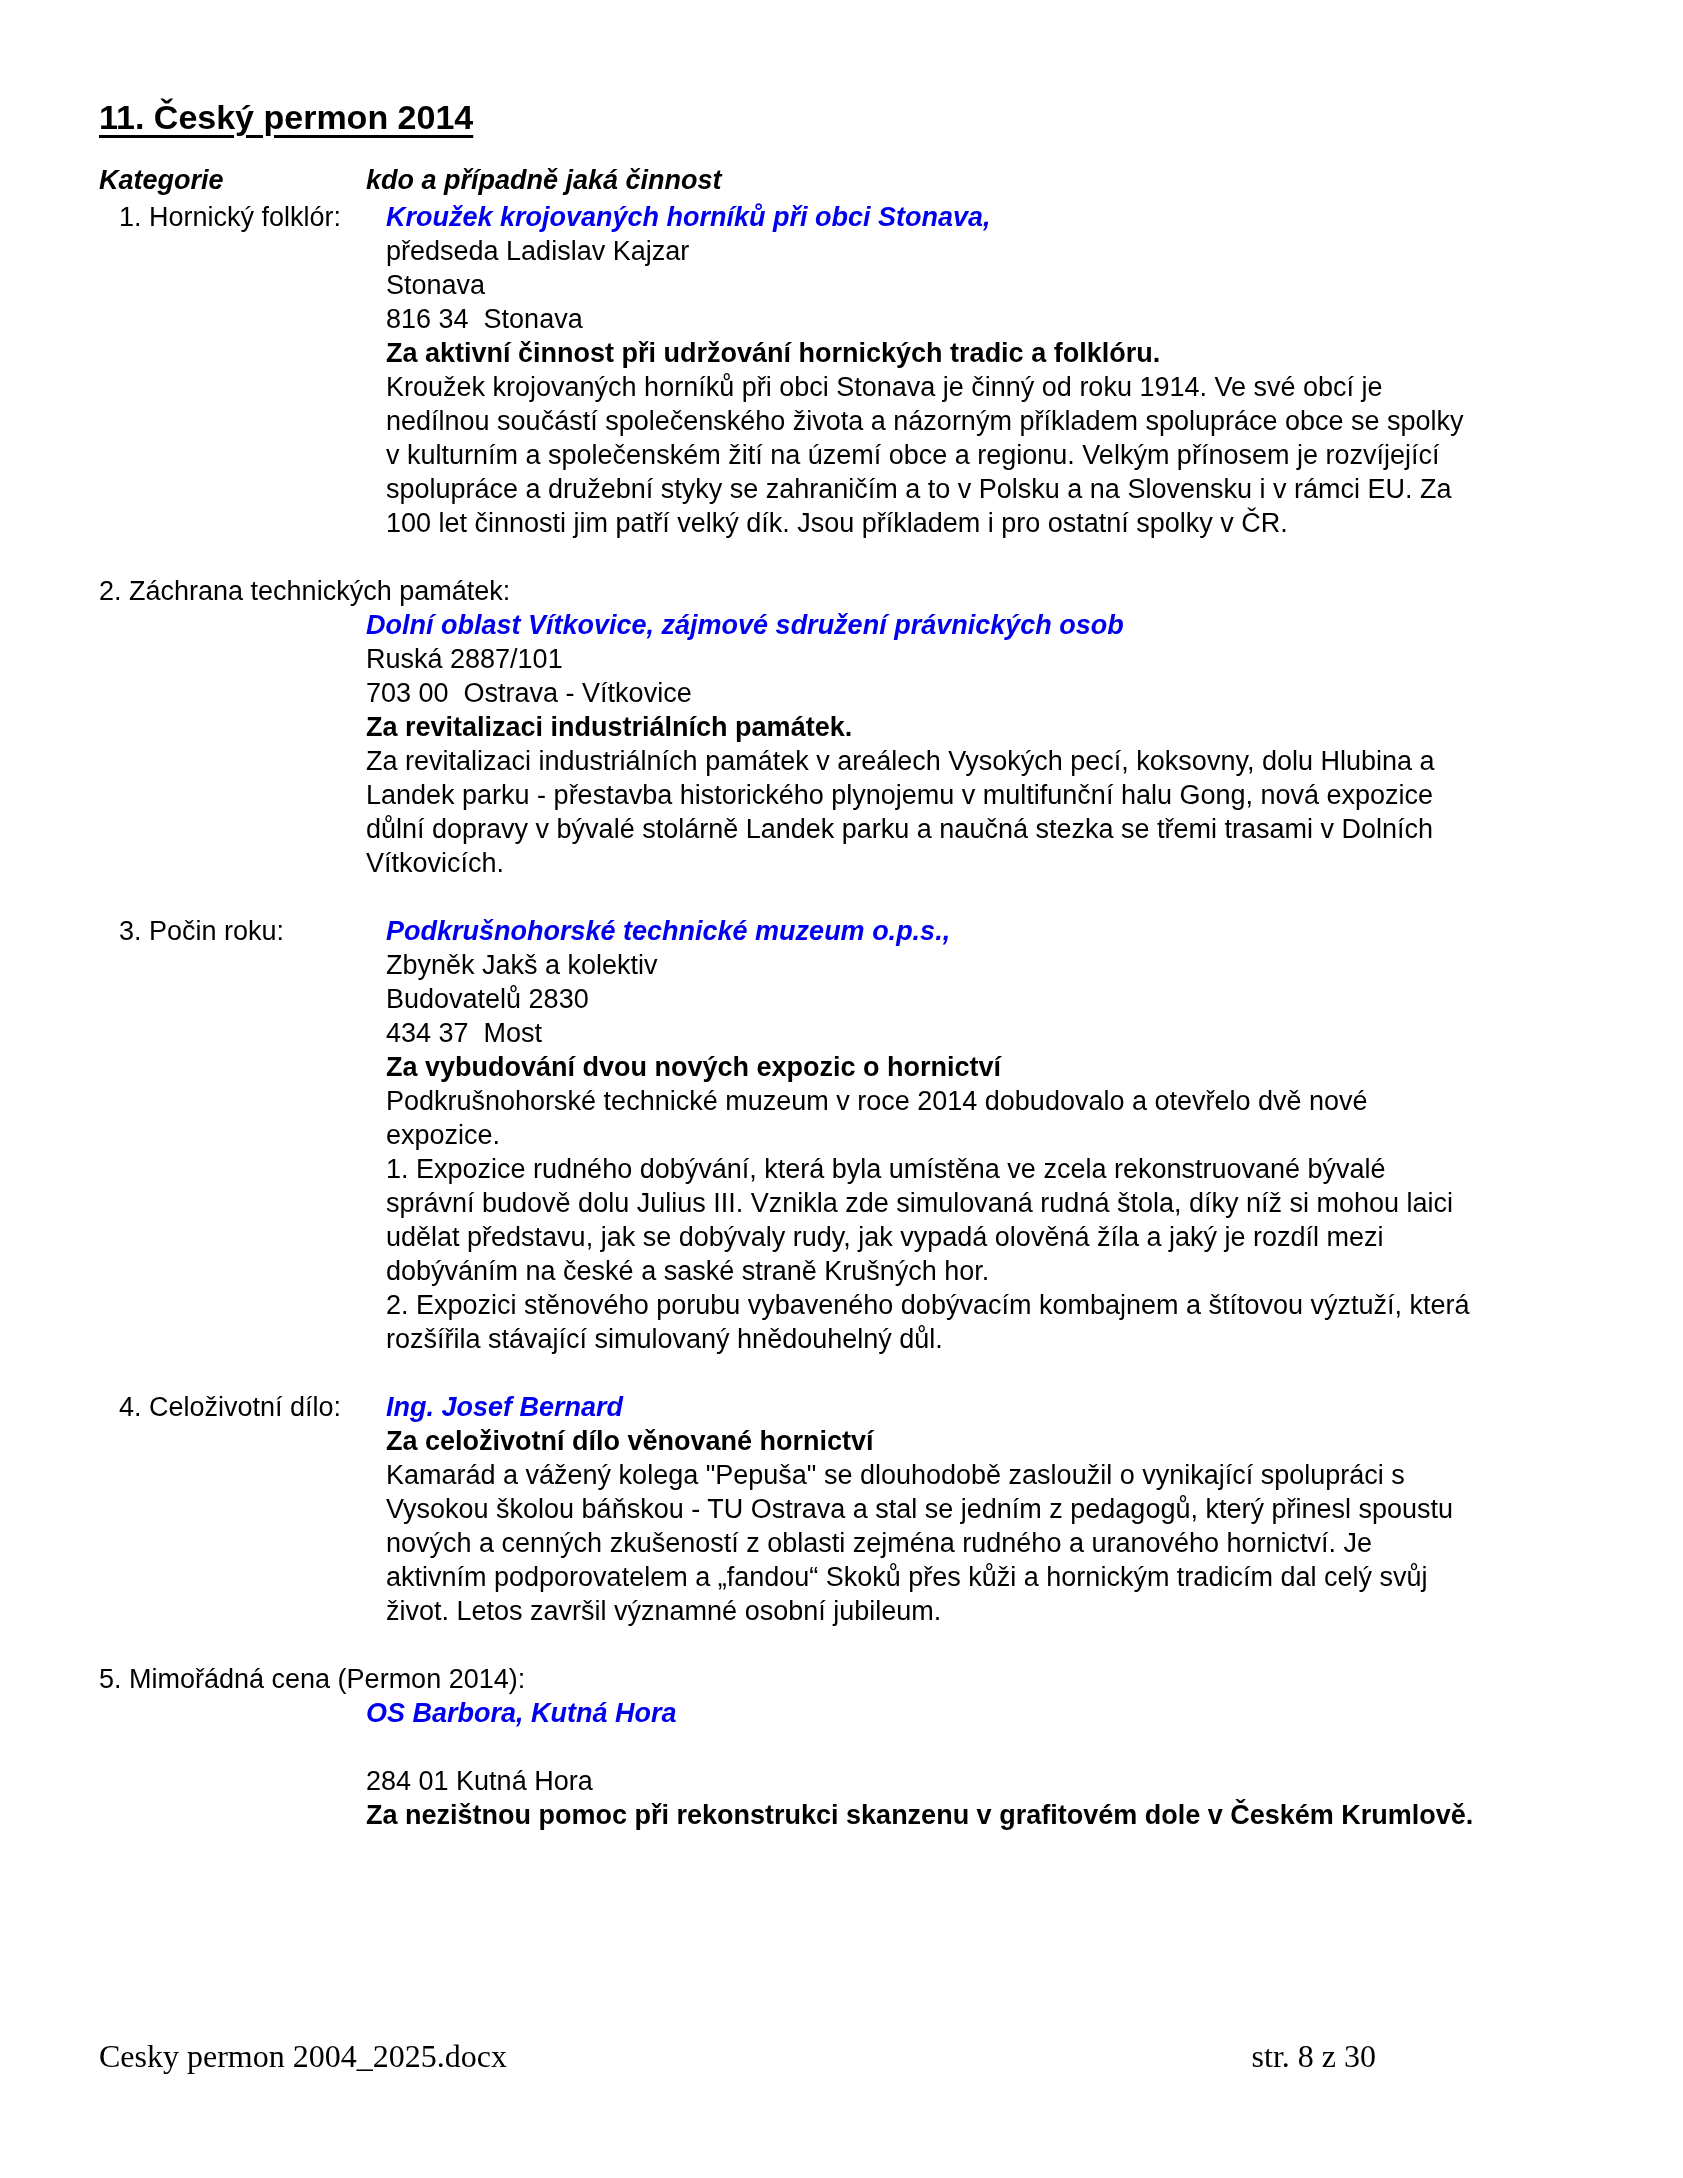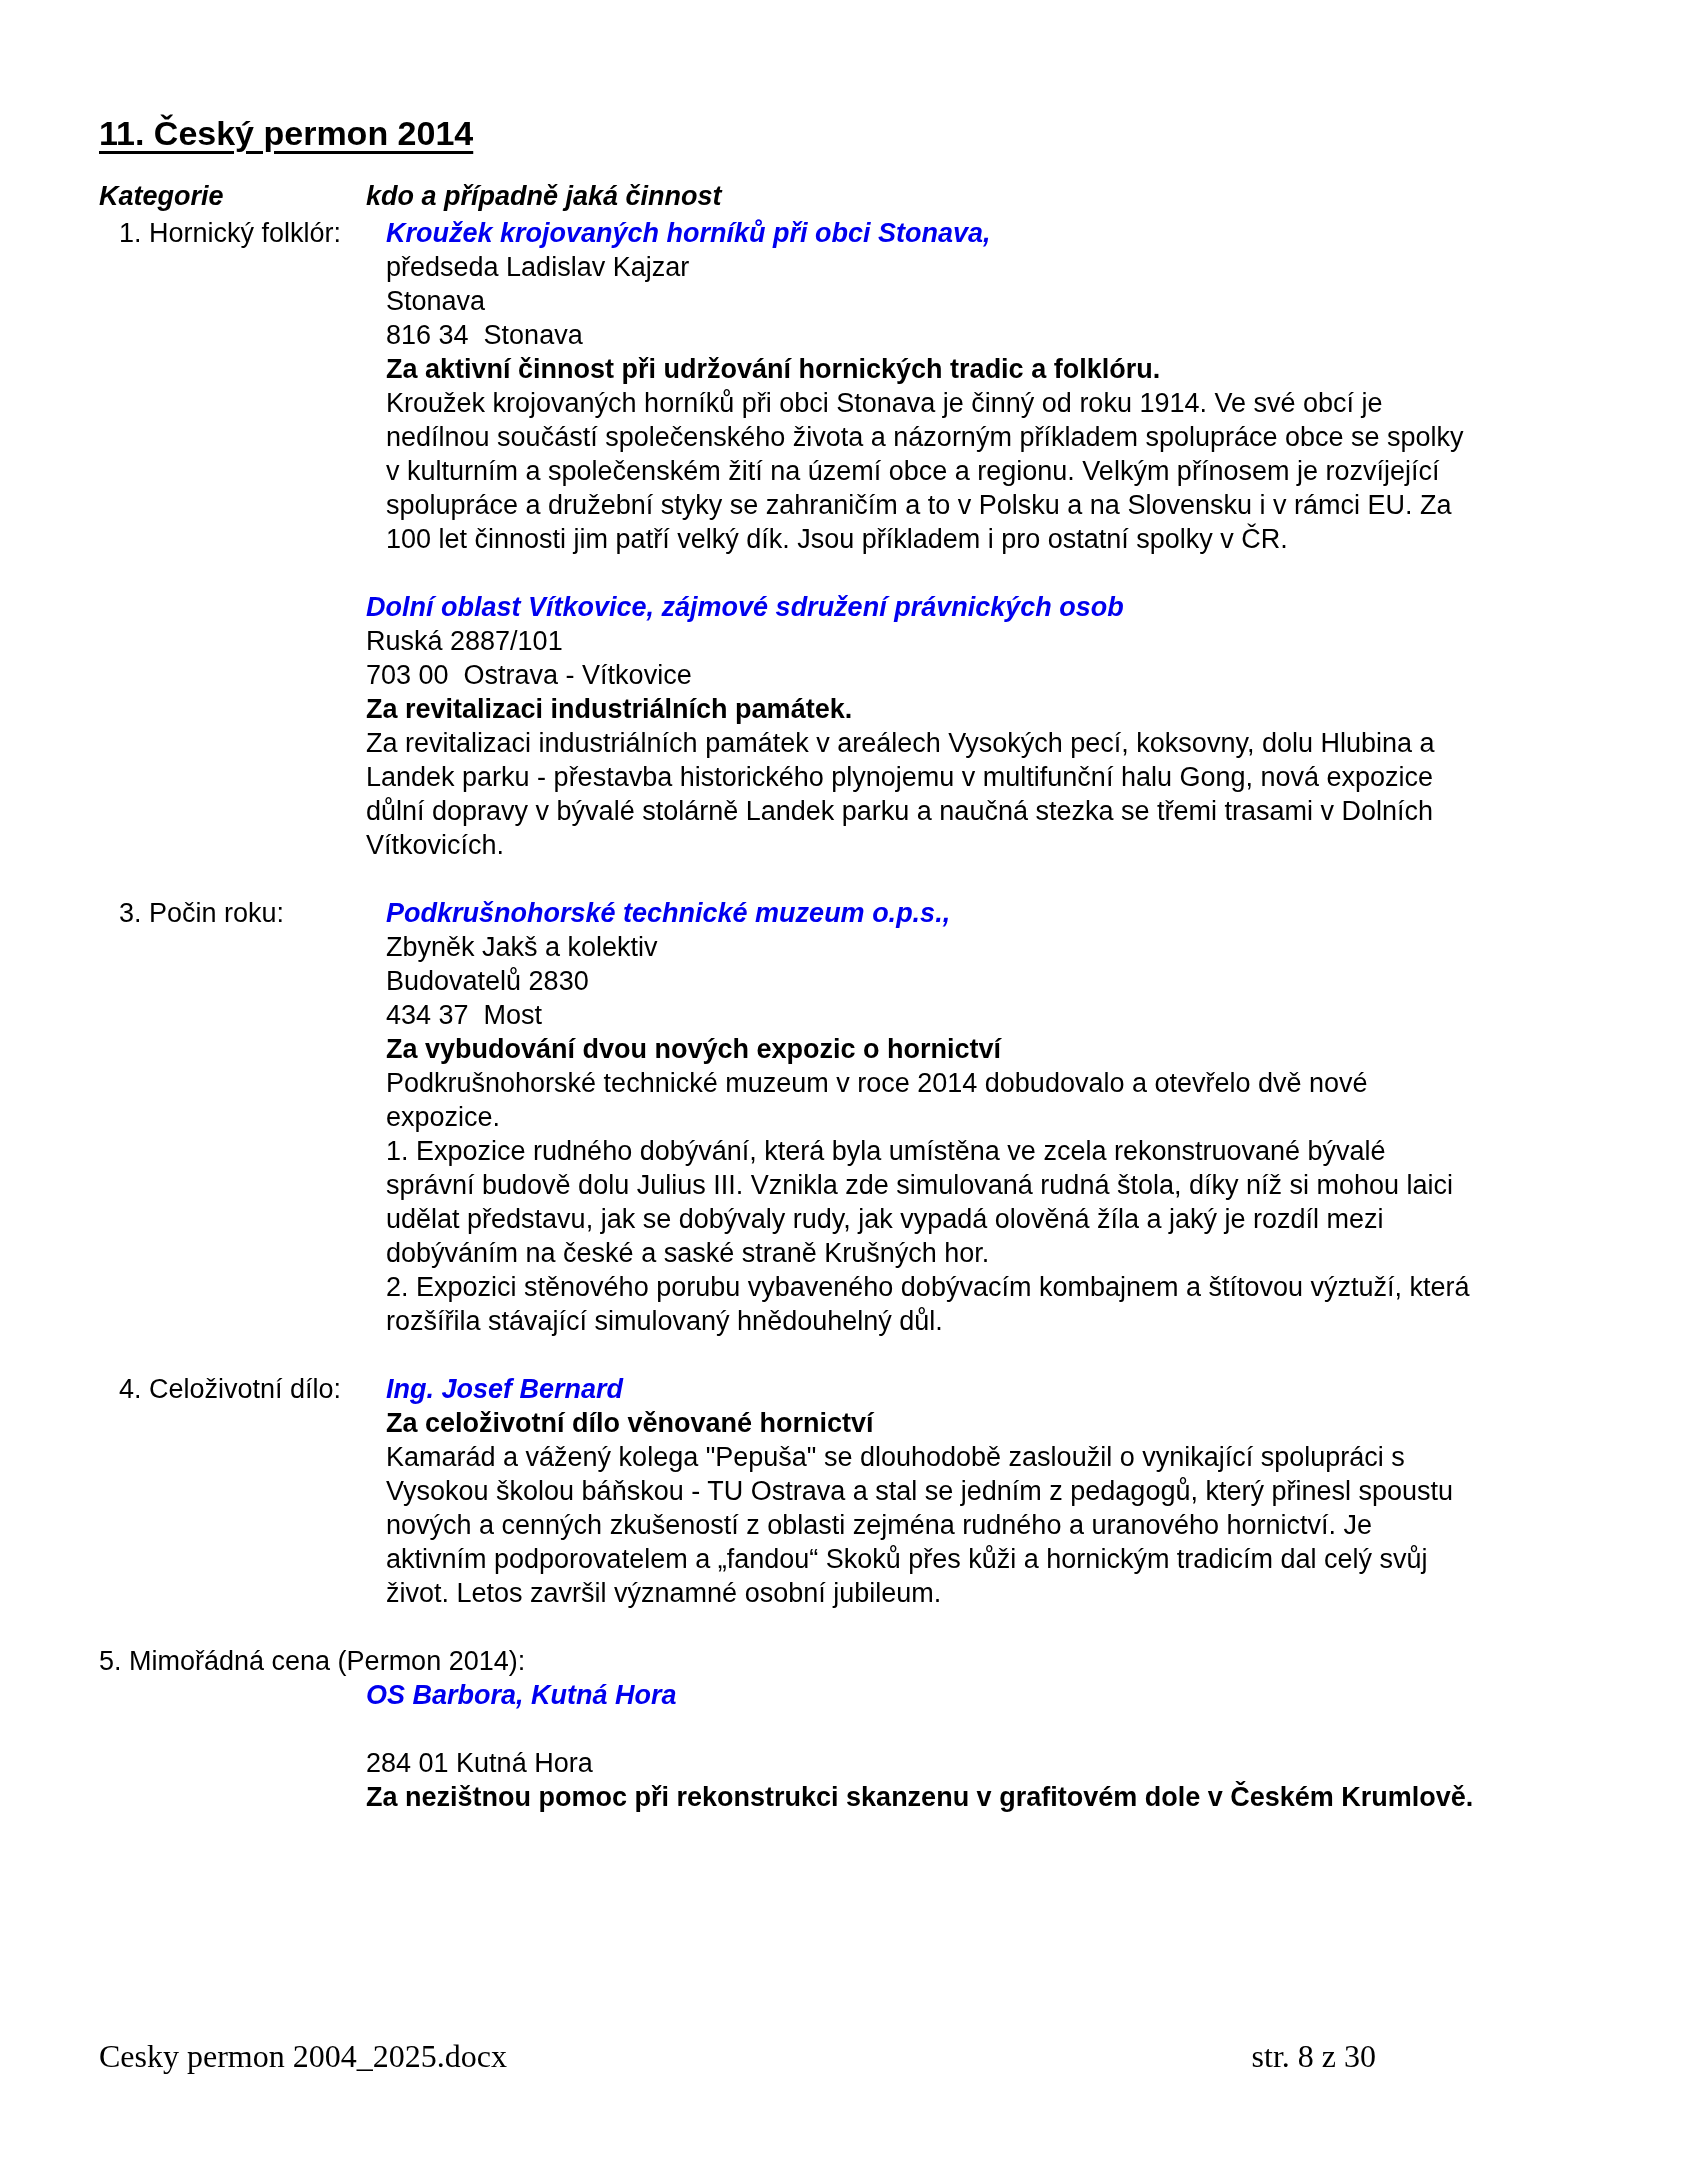--- a/index.html
+++ b/index.html
@@ -10,21 +10,21 @@
     background: #ffffff;
     color: #000000;
     font-family: "Liberation Sans", sans-serif;
     font-size: 27px;
     line-height: 34px;
     overflow: hidden;
   }
   .content {
     position: absolute;
     left: 99px;
-    top: 111px;
+    top: 95px;
     width: 1376px;
   }
   .doc-title {
     font-size: 34px;
     line-height: 44px;
     font-weight: bold;
     text-decoration: underline;
     text-decoration-thickness: 3px;
     text-underline-offset: 6px;
     margin-bottom: 24px;
@@ -97,20 +97,21 @@
         <div class="recipient">Kroužek krojovaných horníků při obci Stonava,</div>
         <div class="addr-line">předseda Ladislav Kajzar</div>
         <div class="addr-line">Stonava</div>
         <div class="addr-line">816 34  Stonava</div>
         <div class="citation">Za aktivní činnost při udržování hornických tradic a folklóru.</div>
         <div class="desc-para">Kroužek krojovaných horníků při obci Stonava je činný od roku 1914. Ve své obcí je nedílnou součástí společenského života a názorným příkladem spolupráce obce se spolky v kulturním a společenském žití na území obce a regionu. Velkým přínosem je rozvíjející spolupráce a družební styky se zahraničím a to v Polsku a na Slovensku i v rámci EU. Za 100 let činnosti jim patří velký dík. Jsou příkladem i pro ostatní spolky v ČR.</div>
       </div>
     </div>
 
     <div class="category">
+      <div class="cat-label-ownline">2. Záchrana technických památek:</div>
       <div class="cat-body-indent">
         <div class="recipient">Dolní oblast Vítkovice, zájmové sdružení právnických osob</div>
         <div class="addr-line">Ruská 2887/101</div>
         <div class="addr-line">703 00  Ostrava - Vítkovice</div>
         <div class="citation">Za revitalizaci industriálních památek.</div>
         <div class="desc-para">Za revitalizaci industriálních památek v areálech Vysokých pecí, koksovny, dolu Hlubina a Landek parku - přestavba historického plynojemu v multifunční halu Gong, nová expozice důlní dopravy v bývalé stolárně Landek parku a naučná stezka se třemi trasami v Dolních Vítkovicích.</div>
       </div>
     </div>
 
     <div class="category cat-inline">

